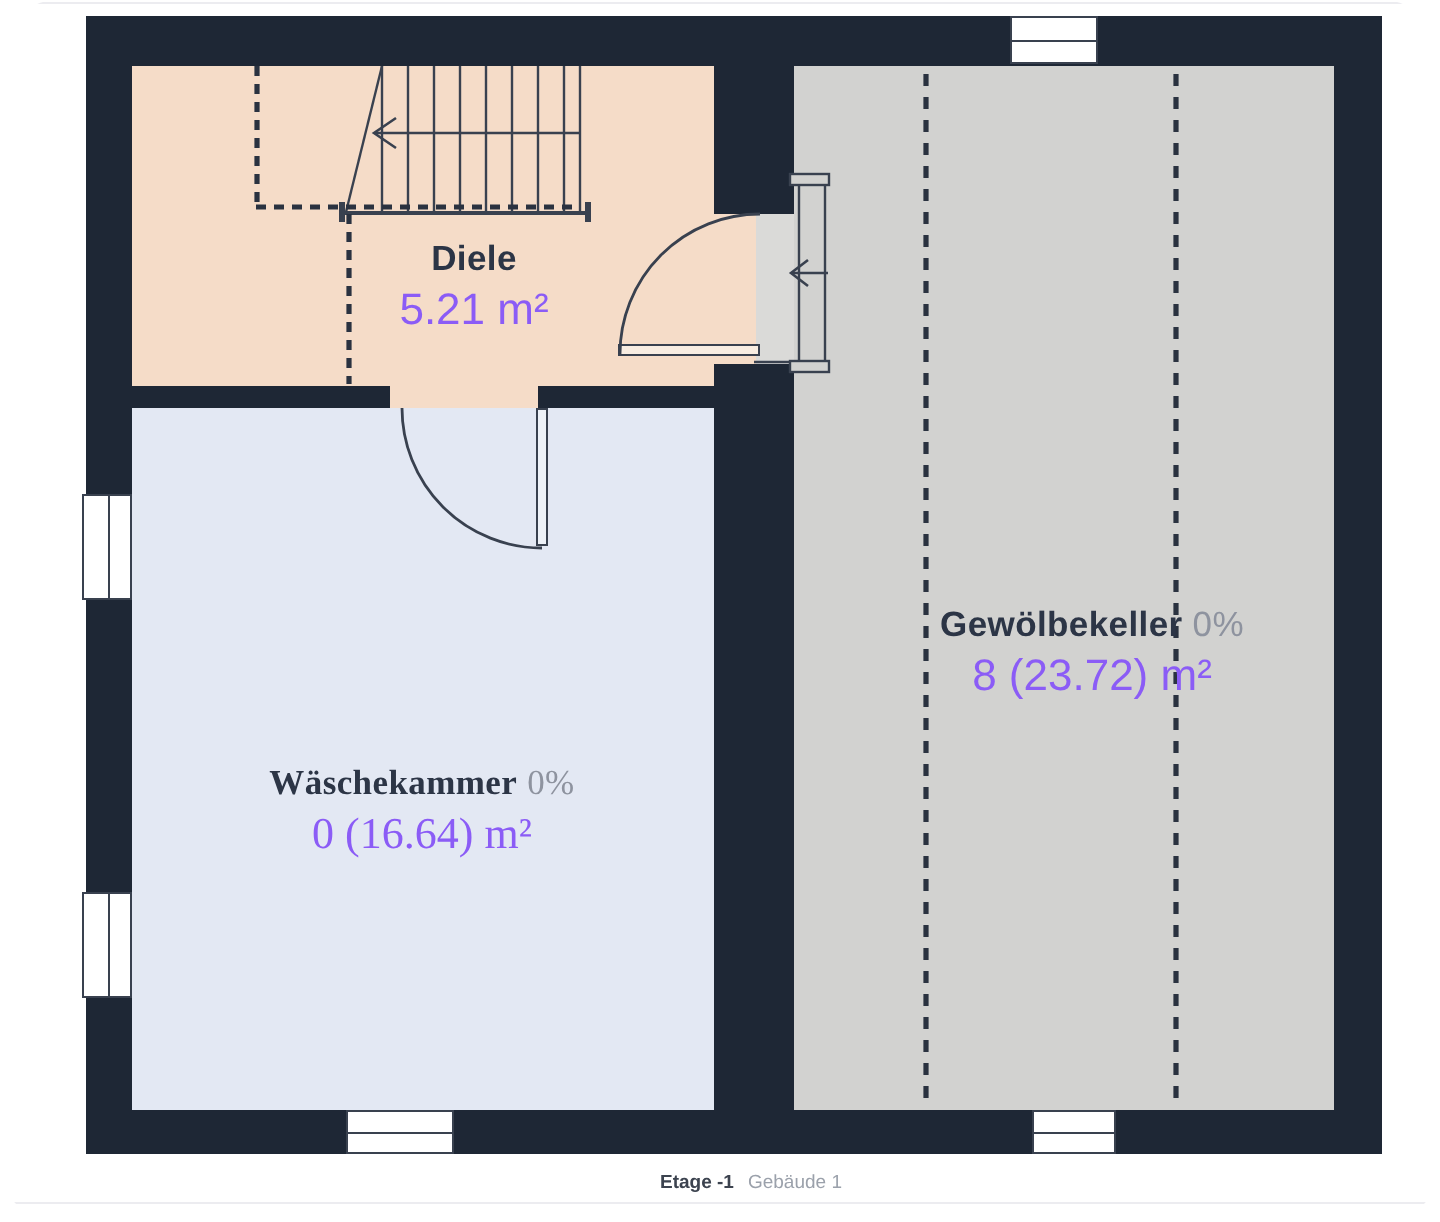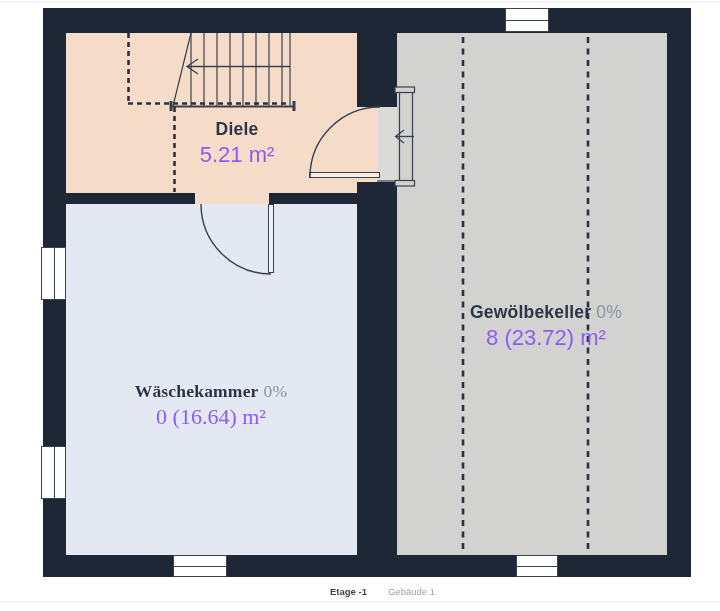--- a/index.html
+++ b/index.html
@@ -1,17 +1,17 @@
 <!DOCTYPE html>
 <html><head>
 <meta charset="utf-8">
 <style>
   html,body{margin:0;padding:0;background:#ffffff;}
   .page{position:relative;width:720px;height:611px;background:#ffffff;overflow:hidden;
-        font-family:"Liberation Sans", sans-serif;}
+        font-family:"Liberation Sans", sans-serif;border-radius:29px;}
   .hairline{position:absolute;left:0;width:720px;height:1px;background:#ececf0;}
   
   .building{position:absolute;left:43px;top:8px;width:648px;height:569px;background:#1e2735;z-index:1;}
   .room{position:absolute;z-index:2;}
   .room-diele{left:66px;top:33px;width:291px;height:160px;background:#f5dcc8;}
   .room-waesche{left:66px;top:204px;width:291px;height:351px;background:#e3e8f3;}
   .room-keller{left:397px;top:33px;width:270px;height:522px;background:#d2d2d0;}
   .opening-h{position:absolute;left:195px;top:193px;width:74px;height:11px;background:#f5dcc8;z-index:2;}
   .doorway-peach{position:absolute;left:357px;top:107px;width:21px;height:75px;background:#f5dcc8;z-index:2;}
   .doorway-gray{position:absolute;left:378px;top:107px;width:19px;height:75px;background:#dadad8;z-index:2;}
@@ -32,21 +32,21 @@
   svg.linework{position:absolute;left:0;top:0;z-index:4;pointer-events:none;}
   
   .room-label{position:absolute;transform:translateX(-50%);text-align:center;white-space:nowrap;z-index:5;}
   .room-name{font-size:17.5px;font-weight:bold;color:#2c3546;letter-spacing:0.2px;}
   .room-pct{font-weight:normal;color:#8e939f;margin-left:5px;}
   .room-area{font-size:22px;color:#8b5cf6;margin-top:2px;}
   .label-diele{left:237px;top:119px;}
   .label-waesche{left:211px;top:381px;font-family:Liberation Serif, serif;}
   .label-keller{left:546px;top:302px;}
   
-  .footer{position:absolute;left:330px;top:586px;display:flex;gap:21px;align-items:baseline;z-index:5;}
+  .footer{position:absolute;left:330px;top:586px;display:flex;gap:7px;align-items:baseline;z-index:5;}
   .footer-floor{font-size:9.5px;font-weight:bold;color:#3c434f;}
   .footer-building{font-size:9.5px;color:#9ba1ab;}
 </style>
 </head>
 <body>
 
 <div class="page">
 
   <div class="hairline" style="top:1px;"></div>
   <div class="hairline" style="top:601px;"></div>

